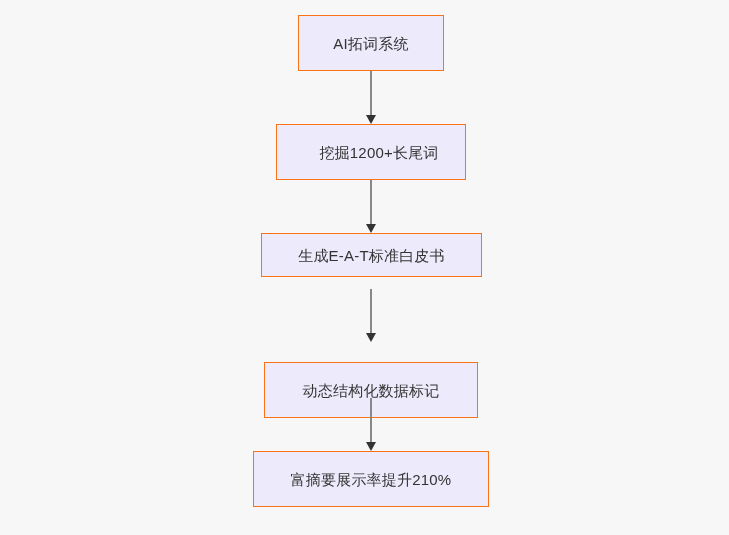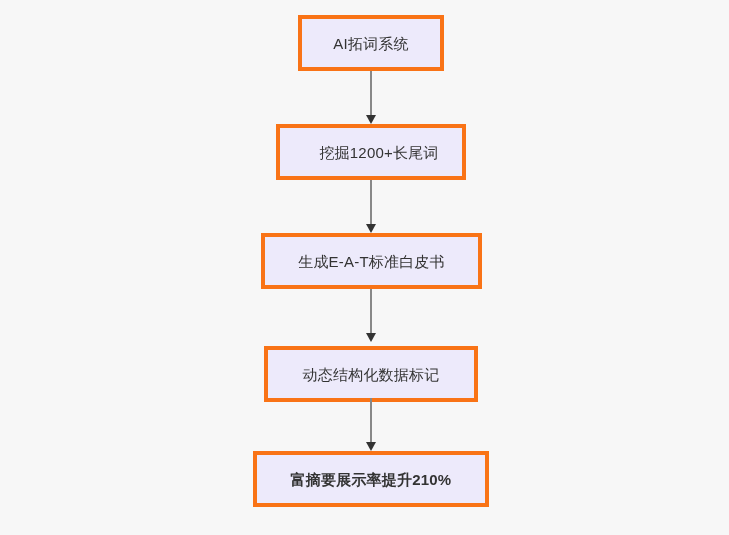--- a/index.html
+++ b/index.html
@@ -17,21 +17,21 @@
   #flowchart {
     position: relative;
     width: 729px;
     height: 535px;
   }
 
   .node {
     position: absolute;
     box-sizing: border-box;
     background: #edeafb;
-    border: 4px solid #f97316;
+    border: 1px solid #f97316;
     color: #333333;
     display: flex;
     align-items: center;
     justify-content: center;
     font-size: 15px;
     line-height: 1;
     letter-spacing: 0.2px;
     white-space: nowrap;
   }
 
@@ -79,35 +79,35 @@
 
   <div class="node" style="left:276px; top:124px; width:190px; height:56px;padding-left:16px;">
     <span class="node-label">挖掘1200+长尾词</span>
   </div>
 
   <div class="edge" style="left:365px; top:180px; height:53px;">
     <span class="stem" style="height:44px;"></span>
     <span class="head"></span>
   </div>
 
-  <div class="node" style="left:261px; top:233px; width:221px; height:56px;">
+  <div class="node" style="left:261px; top:233px; width:221px; height:44px;">
     <span class="node-label">生成E-A-T标准白皮书</span>
   </div>
 
   <div class="edge" style="left:365px; top:289px; height:53px;">
     <span class="stem" style="height:44px;"></span>
     <span class="head"></span>
   </div>
 
-  <div class="node" style="left:264px; top:346px; width:214px; height:56px;">
+  <div class="node" style="left:264px; top:362px; width:214px; height:56px;">
     <span class="node-label">动态结构化数据标记</span>
   </div>
 
   <div class="edge" style="left:365px; top:398px; height:53px;">
     <span class="stem" style="height:44px;"></span>
     <span class="head"></span>
   </div>
 
-  <div class="node" style="left:253px; top:451px; width:236px; height:56px;font-weight:bold;">
+  <div class="node" style="left:253px; top:451px; width:236px; height:56px;">
     <span class="node-label">富摘要展示率提升210%</span>
   </div>
 
 </div>
 
 </body></html>

